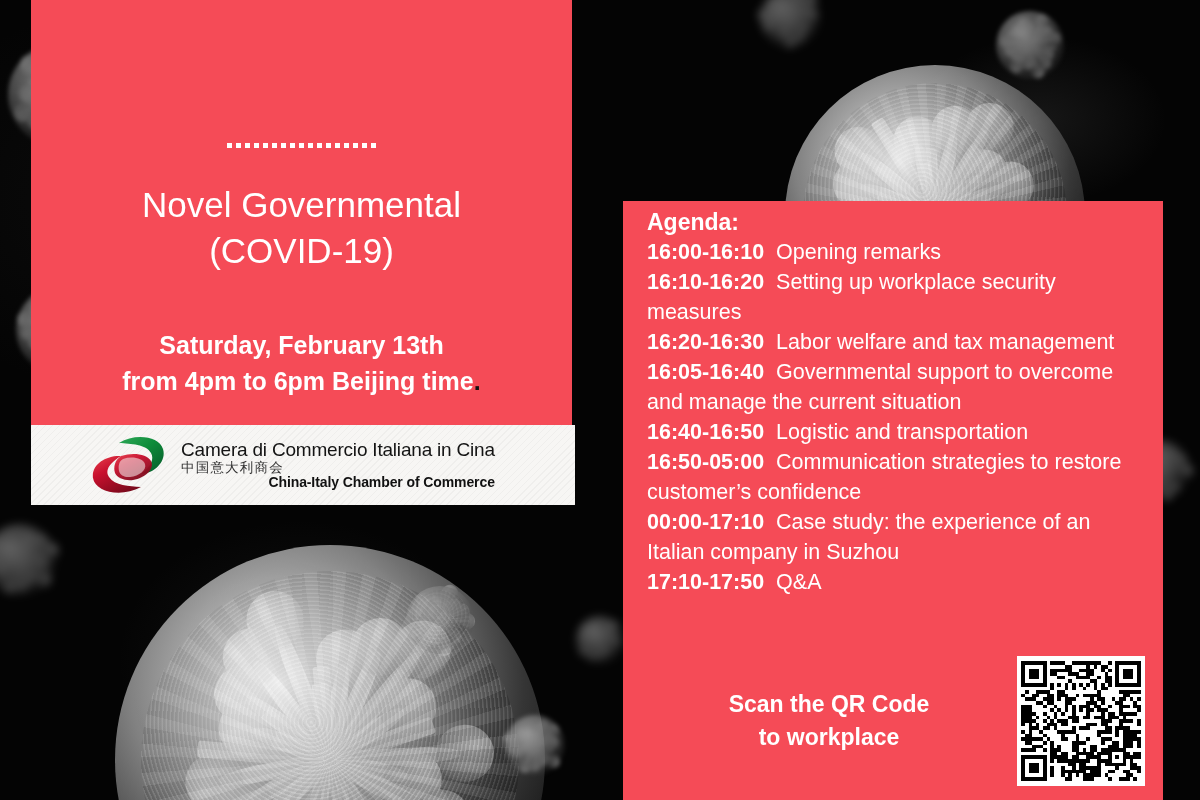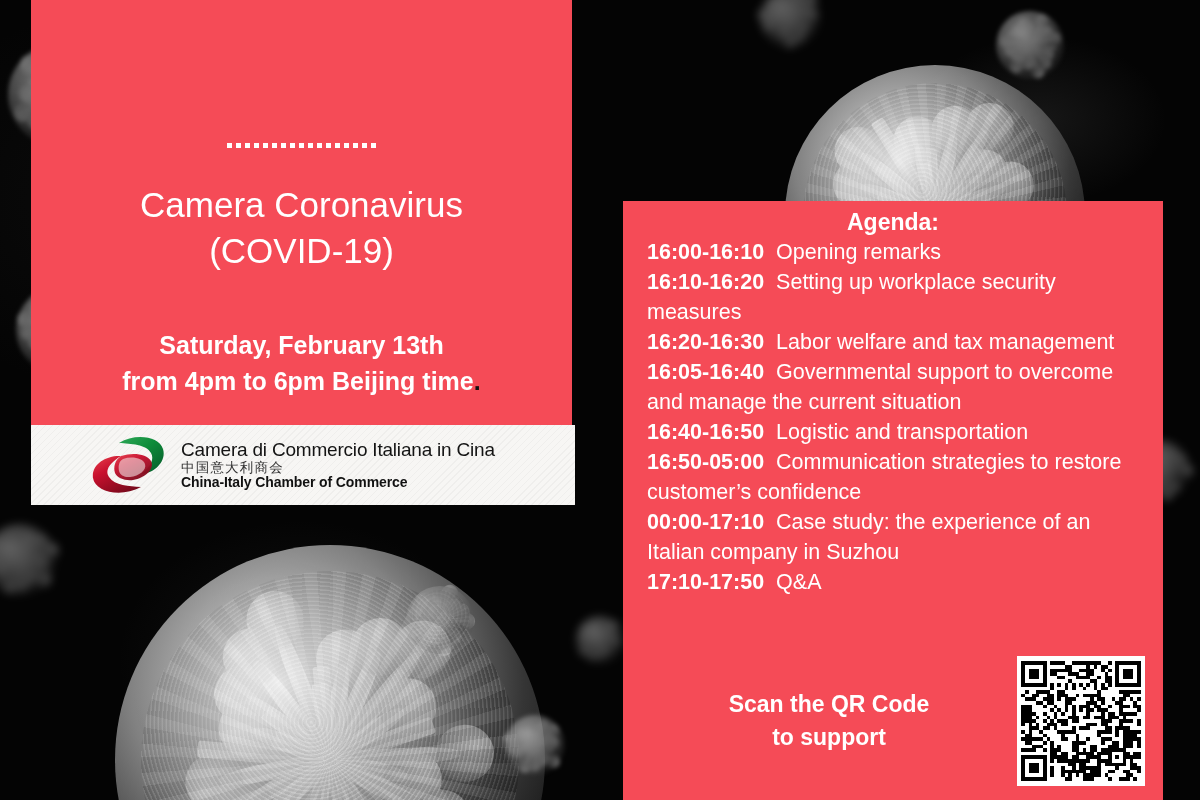--- a/index.html
+++ b/index.html
@@ -192,36 +192,36 @@
   .logo-line2 {
     font-size: 13.5px;
     color: #333;
     letter-spacing: 1.2px;
   }
   .logo-line3 {
     font-size: 14px;
     font-weight: bold;
     color: #111;
     letter-spacing: -0.1px;
+    text-align: right;
   }
 
   
   .agenda-panel {
     position: absolute;
     left: 623px;
     top: 201px;
     width: 540px;
     height: 599px;
     background: #F54B57;
     color: #FFFFFF;
     box-sizing: border-box;
     padding: 6px 24px 0 24px;
   }
   .agenda-title {
-    text-align: center;
     font-size: 23px;
     font-weight: bold;
     line-height: 1.32;
     margin-bottom: 1px;
   }
   .agenda-list {
     font-size: 21.5px;
     line-height: 1.395;
   }
   .agenda-row { }
@@ -1092,21 +1092,21 @@
         <span></span>
         <span></span>
         <span></span>
         <span></span>
         <span></span>
         <span></span>
         <span></span>
       </div>
 
     <div class="subject">
-      <div>Camera Coronavirus</div>
+      <div>Novel Governmental</div>
       <div>(COVID-19)</div>
     </div>
 
     <div class="datetime">
       <div>Saturday, February 13th</div>
       <div>
         <span>from 4pm to 6pm Beijing time</span><span class="period">.</span>
       </div>
     </div>
   </div>
@@ -1148,21 +1148,21 @@
         <div class="agenda-row"><span class="agenda-time">16:05-16:40</span><span class="agenda-desc">&nbsp;&nbsp;Governmental support to overcome and manage the current situation</span></div>
         <div class="agenda-row"><span class="agenda-time">16:40-16:50</span><span class="agenda-desc">&nbsp;&nbsp;Logistic and transportation</span></div>
         <div class="agenda-row"><span class="agenda-time">16:50-05:00</span><span class="agenda-desc">&nbsp;&nbsp;Communication strategies to restore customer’s confidence</span></div>
         <div class="agenda-row"><span class="agenda-time">00:00-17:10</span><span class="agenda-desc">&nbsp;&nbsp;Case study: the experience of an Italian company in Suzhou</span></div>
         <div class="agenda-row"><span class="agenda-time">17:10-17:50</span><span class="agenda-desc">&nbsp;&nbsp;Q&amp;A</span></div>
       </div>
 
     <div class="qr-block">
       <div class="qr-caption">
         <div>Scan the QR Code</div>
-        <div>to support</div>
+        <div>to workplace</div>
       </div>
       <div class="qr-code">
         <svg id="qr-svg" viewBox="0 0 35.4 35.4" shape-rendering="crispEdges" aria-hidden="true">
             <rect x="0" y="0" width="35.4" height="35.4" fill="#ffffff"></rect>
             <path d="M1.2 1.2h1v1h-1zM2.2 1.2h1v1h-1zM3.2 1.2h1v1h-1zM4.2 1.2h1v1h-1zM5.2 1.2h1v1h-1zM6.2 1.2h1v1h-1zM7.2 1.2h1v1h-1zM9.2 1.2h1v1h-1zM10.2 1.2h1v1h-1zM11.2 1.2h1v1h-1zM12.2 1.2h1v1h-1zM15.2 1.2h1v1h-1zM16.2 1.2h1v1h-1zM17.2 1.2h1v1h-1zM18.2 1.2h1v1h-1zM19.2 1.2h1v1h-1zM20.2 1.2h1v1h-1zM21.2 1.2h1v1h-1zM22.2 1.2h1v1h-1zM25.2 1.2h1v1h-1zM27.2 1.2h1v1h-1zM28.2 1.2h1v1h-1zM29.2 1.2h1v1h-1zM30.2 1.2h1v1h-1zM31.2 1.2h1v1h-1zM32.2 1.2h1v1h-1zM33.2 1.2h1v1h-1zM1.2 2.2h1v1h-1zM7.2 2.2h1v1h-1zM13.2 2.2h1v1h-1zM14.2 2.2h1v1h-1zM19.2 2.2h1v1h-1zM21.2 2.2h1v1h-1zM23.2 2.2h1v1h-1zM24.2 2.2h1v1h-1zM27.2 2.2h1v1h-1zM33.2 2.2h1v1h-1zM1.2 3.2h1v1h-1zM3.2 3.2h1v1h-1zM4.2 3.2h1v1h-1zM5.2 3.2h1v1h-1zM7.2 3.2h1v1h-1zM9.2 3.2h1v1h-1zM10.2 3.2h1v1h-1zM11.2 3.2h1v1h-1zM12.2 3.2h1v1h-1zM13.2 3.2h1v1h-1zM14.2 3.2h1v1h-1zM17.2 3.2h1v1h-1zM18.2 3.2h1v1h-1zM19.2 3.2h1v1h-1zM20.2 3.2h1v1h-1zM23.2 3.2h1v1h-1zM25.2 3.2h1v1h-1zM27.2 3.2h1v1h-1zM29.2 3.2h1v1h-1zM30.2 3.2h1v1h-1zM31.2 3.2h1v1h-1zM33.2 3.2h1v1h-1zM1.2 4.2h1v1h-1zM3.2 4.2h1v1h-1zM4.2 4.2h1v1h-1zM5.2 4.2h1v1h-1zM7.2 4.2h1v1h-1zM9.2 4.2h1v1h-1zM10.2 4.2h1v1h-1zM14.2 4.2h1v1h-1zM15.2 4.2h1v1h-1zM16.2 4.2h1v1h-1zM19.2 4.2h1v1h-1zM20.2 4.2h1v1h-1zM24.2 4.2h1v1h-1zM27.2 4.2h1v1h-1zM29.2 4.2h1v1h-1zM30.2 4.2h1v1h-1zM31.2 4.2h1v1h-1zM33.2 4.2h1v1h-1zM1.2 5.2h1v1h-1zM3.2 5.2h1v1h-1zM4.2 5.2h1v1h-1zM5.2 5.2h1v1h-1zM7.2 5.2h1v1h-1zM11.2 5.2h1v1h-1zM12.2 5.2h1v1h-1zM16.2 5.2h1v1h-1zM17.2 5.2h1v1h-1zM18.2 5.2h1v1h-1zM19.2 5.2h1v1h-1zM22.2 5.2h1v1h-1zM24.2 5.2h1v1h-1zM25.2 5.2h1v1h-1zM27.2 5.2h1v1h-1zM29.2 5.2h1v1h-1zM30.2 5.2h1v1h-1zM31.2 5.2h1v1h-1zM33.2 5.2h1v1h-1zM1.2 6.2h1v1h-1zM7.2 6.2h1v1h-1zM14.2 6.2h1v1h-1zM20.2 6.2h1v1h-1zM21.2 6.2h1v1h-1zM24.2 6.2h1v1h-1zM25.2 6.2h1v1h-1zM27.2 6.2h1v1h-1zM33.2 6.2h1v1h-1zM1.2 7.2h1v1h-1zM2.2 7.2h1v1h-1zM3.2 7.2h1v1h-1zM4.2 7.2h1v1h-1zM5.2 7.2h1v1h-1zM6.2 7.2h1v1h-1zM7.2 7.2h1v1h-1zM9.2 7.2h1v1h-1zM11.2 7.2h1v1h-1zM13.2 7.2h1v1h-1zM15.2 7.2h1v1h-1zM17.2 7.2h1v1h-1zM19.2 7.2h1v1h-1zM21.2 7.2h1v1h-1zM23.2 7.2h1v1h-1zM25.2 7.2h1v1h-1zM27.2 7.2h1v1h-1zM28.2 7.2h1v1h-1zM29.2 7.2h1v1h-1zM30.2 7.2h1v1h-1zM31.2 7.2h1v1h-1zM32.2 7.2h1v1h-1zM33.2 7.2h1v1h-1zM9.2 8.2h1v1h-1zM13.2 8.2h1v1h-1zM15.2 8.2h1v1h-1zM18.2 8.2h1v1h-1zM21.2 8.2h1v1h-1zM23.2 8.2h1v1h-1zM24.2 8.2h1v1h-1zM2.2 9.2h1v1h-1zM5.2 9.2h1v1h-1zM6.2 9.2h1v1h-1zM7.2 9.2h1v1h-1zM8.2 9.2h1v1h-1zM11.2 9.2h1v1h-1zM12.2 9.2h1v1h-1zM22.2 9.2h1v1h-1zM28.2 9.2h1v1h-1zM29.2 9.2h1v1h-1zM30.2 9.2h1v1h-1zM31.2 9.2h1v1h-1zM32.2 9.2h1v1h-1zM33.2 9.2h1v1h-1zM1.2 10.2h1v1h-1zM4.2 10.2h1v1h-1zM5.2 10.2h1v1h-1zM8.2 10.2h1v1h-1zM9.2 10.2h1v1h-1zM11.2 10.2h1v1h-1zM12.2 10.2h1v1h-1zM13.2 10.2h1v1h-1zM16.2 10.2h1v1h-1zM18.2 10.2h1v1h-1zM19.2 10.2h1v1h-1zM20.2 10.2h1v1h-1zM21.2 10.2h1v1h-1zM22.2 10.2h1v1h-1zM29.2 10.2h1v1h-1zM30.2 10.2h1v1h-1zM2.2 11.2h1v1h-1zM3.2 11.2h1v1h-1zM4.2 11.2h1v1h-1zM7.2 11.2h1v1h-1zM8.2 11.2h1v1h-1zM9.2 11.2h1v1h-1zM11.2 11.2h1v1h-1zM13.2 11.2h1v1h-1zM14.2 11.2h1v1h-1zM15.2 11.2h1v1h-1zM20.2 11.2h1v1h-1zM22.2 11.2h1v1h-1zM23.2 11.2h1v1h-1zM26.2 11.2h1v1h-1zM28.2 11.2h1v1h-1zM29.2 11.2h1v1h-1zM31.2 11.2h1v1h-1zM33.2 11.2h1v1h-1zM5.2 12.2h1v1h-1zM6.2 12.2h1v1h-1zM8.2 12.2h1v1h-1zM9.2 12.2h1v1h-1zM13.2 12.2h1v1h-1zM14.2 12.2h1v1h-1zM19.2 12.2h1v1h-1zM20.2 12.2h1v1h-1zM21.2 12.2h1v1h-1zM23.2 12.2h1v1h-1zM27.2 12.2h1v1h-1zM28.2 12.2h1v1h-1zM32.2 12.2h1v1h-1zM1.2 13.2h1v1h-1zM2.2 13.2h1v1h-1zM3.2 13.2h1v1h-1zM7.2 13.2h1v1h-1zM10.2 13.2h1v1h-1zM13.2 13.2h1v1h-1zM15.2 13.2h1v1h-1zM17.2 13.2h1v1h-1zM18.2 13.2h1v1h-1zM19.2 13.2h1v1h-1zM21.2 13.2h1v1h-1zM22.2 13.2h1v1h-1zM25.2 13.2h1v1h-1zM28.2 13.2h1v1h-1zM29.2 13.2h1v1h-1zM30.2 13.2h1v1h-1zM32.2 13.2h1v1h-1zM33.2 13.2h1v1h-1zM1.2 14.2h1v1h-1zM2.2 14.2h1v1h-1zM3.2 14.2h1v1h-1zM9.2 14.2h1v1h-1zM11.2 14.2h1v1h-1zM13.2 14.2h1v1h-1zM15.2 14.2h1v1h-1zM17.2 14.2h1v1h-1zM19.2 14.2h1v1h-1zM20.2 14.2h1v1h-1zM22.2 14.2h1v1h-1zM23.2 14.2h1v1h-1zM24.2 14.2h1v1h-1zM28.2 14.2h1v1h-1zM33.2 14.2h1v1h-1zM1.2 15.2h1v1h-1zM2.2 15.2h1v1h-1zM3.2 15.2h1v1h-1zM4.2 15.2h1v1h-1zM7.2 15.2h1v1h-1zM10.2 15.2h1v1h-1zM12.2 15.2h1v1h-1zM15.2 15.2h1v1h-1zM19.2 15.2h1v1h-1zM23.2 15.2h1v1h-1zM25.2 15.2h1v1h-1zM26.2 15.2h1v1h-1zM28.2 15.2h1v1h-1zM29.2 15.2h1v1h-1zM30.2 15.2h1v1h-1zM31.2 15.2h1v1h-1zM32.2 15.2h1v1h-1zM1.2 16.2h1v1h-1zM2.2 16.2h1v1h-1zM3.2 16.2h1v1h-1zM5.2 16.2h1v1h-1zM8.2 16.2h1v1h-1zM10.2 16.2h1v1h-1zM14.2 16.2h1v1h-1zM15.2 16.2h1v1h-1zM16.2 16.2h1v1h-1zM18.2 16.2h1v1h-1zM19.2 16.2h1v1h-1zM21.2 16.2h1v1h-1zM22.2 16.2h1v1h-1zM23.2 16.2h1v1h-1zM25.2 16.2h1v1h-1zM26.2 16.2h1v1h-1zM27.2 16.2h1v1h-1zM29.2 16.2h1v1h-1zM1.2 17.2h1v1h-1zM2.2 17.2h1v1h-1zM3.2 17.2h1v1h-1zM4.2 17.2h1v1h-1zM7.2 17.2h1v1h-1zM9.2 17.2h1v1h-1zM11.2 17.2h1v1h-1zM12.2 17.2h1v1h-1zM13.2 17.2h1v1h-1zM15.2 17.2h1v1h-1zM16.2 17.2h1v1h-1zM23.2 17.2h1v1h-1zM24.2 17.2h1v1h-1zM25.2 17.2h1v1h-1zM28.2 17.2h1v1h-1zM29.2 17.2h1v1h-1zM30.2 17.2h1v1h-1zM31.2 17.2h1v1h-1zM33.2 17.2h1v1h-1zM1.2 18.2h1v1h-1zM3.2 18.2h1v1h-1zM5.2 18.2h1v1h-1zM8.2 18.2h1v1h-1zM9.2 18.2h1v1h-1zM10.2 18.2h1v1h-1zM12.2 18.2h1v1h-1zM13.2 18.2h1v1h-1zM19.2 18.2h1v1h-1zM20.2 18.2h1v1h-1zM21.2 18.2h1v1h-1zM23.2 18.2h1v1h-1zM24.2 18.2h1v1h-1zM28.2 18.2h1v1h-1zM33.2 18.2h1v1h-1zM3.2 19.2h1v1h-1zM4.2 19.2h1v1h-1zM5.2 19.2h1v1h-1zM7.2 19.2h1v1h-1zM8.2 19.2h1v1h-1zM10.2 19.2h1v1h-1zM15.2 19.2h1v1h-1zM17.2 19.2h1v1h-1zM18.2 19.2h1v1h-1zM19.2 19.2h1v1h-1zM24.2 19.2h1v1h-1zM25.2 19.2h1v1h-1zM27.2 19.2h1v1h-1zM28.2 19.2h1v1h-1zM29.2 19.2h1v1h-1zM30.2 19.2h1v1h-1zM1.2 20.2h1v1h-1zM3.2 20.2h1v1h-1zM6.2 20.2h1v1h-1zM11.2 20.2h1v1h-1zM12.2 20.2h1v1h-1zM13.2 20.2h1v1h-1zM14.2 20.2h1v1h-1zM15.2 20.2h1v1h-1zM22.2 20.2h1v1h-1zM23.2 20.2h1v1h-1zM24.2 20.2h1v1h-1zM25.2 20.2h1v1h-1zM27.2 20.2h1v1h-1zM29.2 20.2h1v1h-1zM30.2 20.2h1v1h-1zM31.2 20.2h1v1h-1zM32.2 20.2h1v1h-1zM33.2 20.2h1v1h-1zM2.2 21.2h1v1h-1zM3.2 21.2h1v1h-1zM7.2 21.2h1v1h-1zM12.2 21.2h1v1h-1zM16.2 21.2h1v1h-1zM22.2 21.2h1v1h-1zM27.2 21.2h1v1h-1zM29.2 21.2h1v1h-1zM30.2 21.2h1v1h-1zM31.2 21.2h1v1h-1zM32.2 21.2h1v1h-1zM1.2 22.2h1v1h-1zM2.2 22.2h1v1h-1zM3.2 22.2h1v1h-1zM4.2 22.2h1v1h-1zM5.2 22.2h1v1h-1zM6.2 22.2h1v1h-1zM8.2 22.2h1v1h-1zM12.2 22.2h1v1h-1zM13.2 22.2h1v1h-1zM16.2 22.2h1v1h-1zM19.2 22.2h1v1h-1zM23.2 22.2h1v1h-1zM24.2 22.2h1v1h-1zM25.2 22.2h1v1h-1zM29.2 22.2h1v1h-1zM30.2 22.2h1v1h-1zM31.2 22.2h1v1h-1zM32.2 22.2h1v1h-1zM33.2 22.2h1v1h-1zM2.2 23.2h1v1h-1zM3.2 23.2h1v1h-1zM7.2 23.2h1v1h-1zM9.2 23.2h1v1h-1zM15.2 23.2h1v1h-1zM16.2 23.2h1v1h-1zM17.2 23.2h1v1h-1zM18.2 23.2h1v1h-1zM23.2 23.2h1v1h-1zM26.2 23.2h1v1h-1zM27.2 23.2h1v1h-1zM29.2 23.2h1v1h-1zM30.2 23.2h1v1h-1zM31.2 23.2h1v1h-1zM33.2 23.2h1v1h-1zM4.2 24.2h1v1h-1zM5.2 24.2h1v1h-1zM6.2 24.2h1v1h-1zM9.2 24.2h1v1h-1zM11.2 24.2h1v1h-1zM15.2 24.2h1v1h-1zM16.2 24.2h1v1h-1zM20.2 24.2h1v1h-1zM21.2 24.2h1v1h-1zM25.2 24.2h1v1h-1zM26.2 24.2h1v1h-1zM27.2 24.2h1v1h-1zM29.2 24.2h1v1h-1zM30.2 24.2h1v1h-1zM31.2 24.2h1v1h-1zM33.2 24.2h1v1h-1zM1.2 25.2h1v1h-1zM2.2 25.2h1v1h-1zM3.2 25.2h1v1h-1zM4.2 25.2h1v1h-1zM7.2 25.2h1v1h-1zM9.2 25.2h1v1h-1zM10.2 25.2h1v1h-1zM11.2 25.2h1v1h-1zM15.2 25.2h1v1h-1zM16.2 25.2h1v1h-1zM18.2 25.2h1v1h-1zM20.2 25.2h1v1h-1zM21.2 25.2h1v1h-1zM23.2 25.2h1v1h-1zM24.2 25.2h1v1h-1zM25.2 25.2h1v1h-1zM26.2 25.2h1v1h-1zM27.2 25.2h1v1h-1zM28.2 25.2h1v1h-1zM29.2 25.2h1v1h-1zM9.2 26.2h1v1h-1zM10.2 26.2h1v1h-1zM12.2 26.2h1v1h-1zM13.2 26.2h1v1h-1zM16.2 26.2h1v1h-1zM17.2 26.2h1v1h-1zM18.2 26.2h1v1h-1zM19.2 26.2h1v1h-1zM20.2 26.2h1v1h-1zM22.2 26.2h1v1h-1zM23.2 26.2h1v1h-1zM24.2 26.2h1v1h-1zM25.2 26.2h1v1h-1zM29.2 26.2h1v1h-1zM30.2 26.2h1v1h-1zM32.2 26.2h1v1h-1zM33.2 26.2h1v1h-1zM1.2 27.2h1v1h-1zM2.2 27.2h1v1h-1zM3.2 27.2h1v1h-1zM4.2 27.2h1v1h-1zM5.2 27.2h1v1h-1zM6.2 27.2h1v1h-1zM7.2 27.2h1v1h-1zM9.2 27.2h1v1h-1zM10.2 27.2h1v1h-1zM11.2 27.2h1v1h-1zM12.2 27.2h1v1h-1zM13.2 27.2h1v1h-1zM15.2 27.2h1v1h-1zM16.2 27.2h1v1h-1zM19.2 27.2h1v1h-1zM20.2 27.2h1v1h-1zM21.2 27.2h1v1h-1zM22.2 27.2h1v1h-1zM25.2 27.2h1v1h-1zM27.2 27.2h1v1h-1zM29.2 27.2h1v1h-1zM30.2 27.2h1v1h-1zM31.2 27.2h1v1h-1zM32.2 27.2h1v1h-1zM33.2 27.2h1v1h-1zM1.2 28.2h1v1h-1zM7.2 28.2h1v1h-1zM9.2 28.2h1v1h-1zM11.2 28.2h1v1h-1zM12.2 28.2h1v1h-1zM13.2 28.2h1v1h-1zM14.2 28.2h1v1h-1zM15.2 28.2h1v1h-1zM16.2 28.2h1v1h-1zM17.2 28.2h1v1h-1zM18.2 28.2h1v1h-1zM19.2 28.2h1v1h-1zM22.2 28.2h1v1h-1zM23.2 28.2h1v1h-1zM24.2 28.2h1v1h-1zM25.2 28.2h1v1h-1zM29.2 28.2h1v1h-1zM31.2 28.2h1v1h-1zM1.2 29.2h1v1h-1zM3.2 29.2h1v1h-1zM4.2 29.2h1v1h-1zM5.2 29.2h1v1h-1zM7.2 29.2h1v1h-1zM14.2 29.2h1v1h-1zM15.2 29.2h1v1h-1zM17.2 29.2h1v1h-1zM18.2 29.2h1v1h-1zM22.2 29.2h1v1h-1zM24.2 29.2h1v1h-1zM25.2 29.2h1v1h-1zM26.2 29.2h1v1h-1zM27.2 29.2h1v1h-1zM28.2 29.2h1v1h-1zM29.2 29.2h1v1h-1zM31.2 29.2h1v1h-1zM32.2 29.2h1v1h-1zM1.2 30.2h1v1h-1zM3.2 30.2h1v1h-1zM4.2 30.2h1v1h-1zM5.2 30.2h1v1h-1zM7.2 30.2h1v1h-1zM9.2 30.2h1v1h-1zM12.2 30.2h1v1h-1zM15.2 30.2h1v1h-1zM17.2 30.2h1v1h-1zM18.2 30.2h1v1h-1zM19.2 30.2h1v1h-1zM20.2 30.2h1v1h-1zM21.2 30.2h1v1h-1zM22.2 30.2h1v1h-1zM27.2 30.2h1v1h-1zM31.2 30.2h1v1h-1zM32.2 30.2h1v1h-1zM33.2 30.2h1v1h-1zM1.2 31.2h1v1h-1zM3.2 31.2h1v1h-1zM4.2 31.2h1v1h-1zM5.2 31.2h1v1h-1zM7.2 31.2h1v1h-1zM9.2 31.2h1v1h-1zM12.2 31.2h1v1h-1zM13.2 31.2h1v1h-1zM14.2 31.2h1v1h-1zM15.2 31.2h1v1h-1zM16.2 31.2h1v1h-1zM17.2 31.2h1v1h-1zM18.2 31.2h1v1h-1zM20.2 31.2h1v1h-1zM21.2 31.2h1v1h-1zM22.2 31.2h1v1h-1zM25.2 31.2h1v1h-1zM26.2 31.2h1v1h-1zM29.2 31.2h1v1h-1zM30.2 31.2h1v1h-1zM33.2 31.2h1v1h-1zM1.2 32.2h1v1h-1zM7.2 32.2h1v1h-1zM9.2 32.2h1v1h-1zM12.2 32.2h1v1h-1zM14.2 32.2h1v1h-1zM16.2 32.2h1v1h-1zM18.2 32.2h1v1h-1zM19.2 32.2h1v1h-1zM20.2 32.2h1v1h-1zM21.2 32.2h1v1h-1zM22.2 32.2h1v1h-1zM24.2 32.2h1v1h-1zM30.2 32.2h1v1h-1zM31.2 32.2h1v1h-1zM1.2 33.2h1v1h-1zM2.2 33.2h1v1h-1zM3.2 33.2h1v1h-1zM4.2 33.2h1v1h-1zM5.2 33.2h1v1h-1zM6.2 33.2h1v1h-1zM7.2 33.2h1v1h-1zM13.2 33.2h1v1h-1zM14.2 33.2h1v1h-1zM18.2 33.2h1v1h-1zM19.2 33.2h1v1h-1zM20.2 33.2h1v1h-1zM25.2 33.2h1v1h-1zM28.2 33.2h1v1h-1zM29.2 33.2h1v1h-1zM30.2 33.2h1v1h-1zM32.2 33.2h1v1h-1z" fill="#000000"></path>
           </svg>
       </div>
     </div>
   </div>
 

